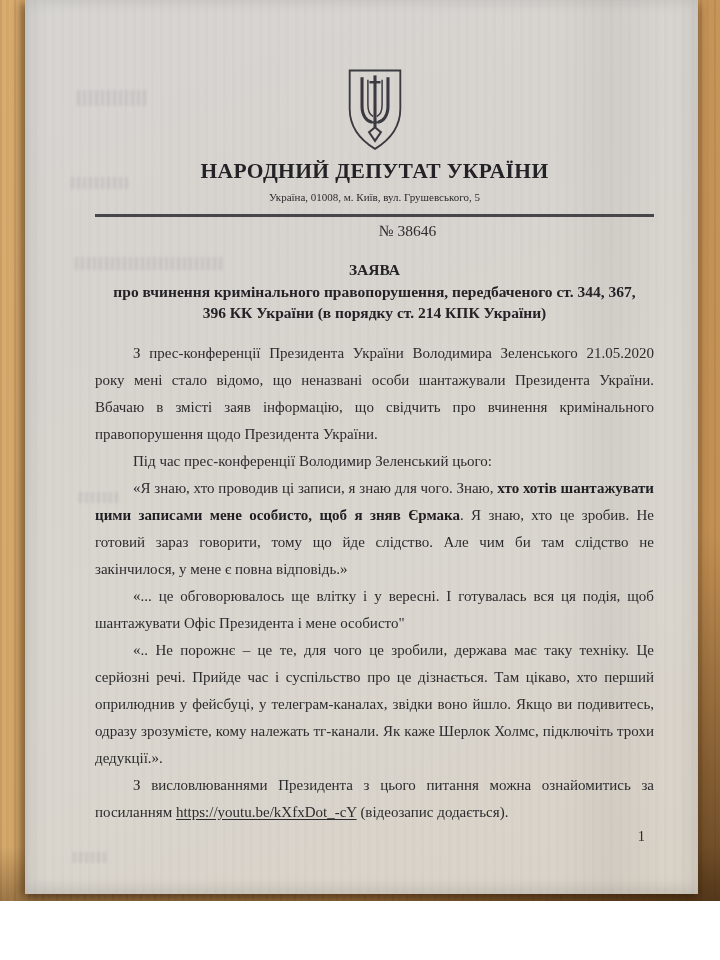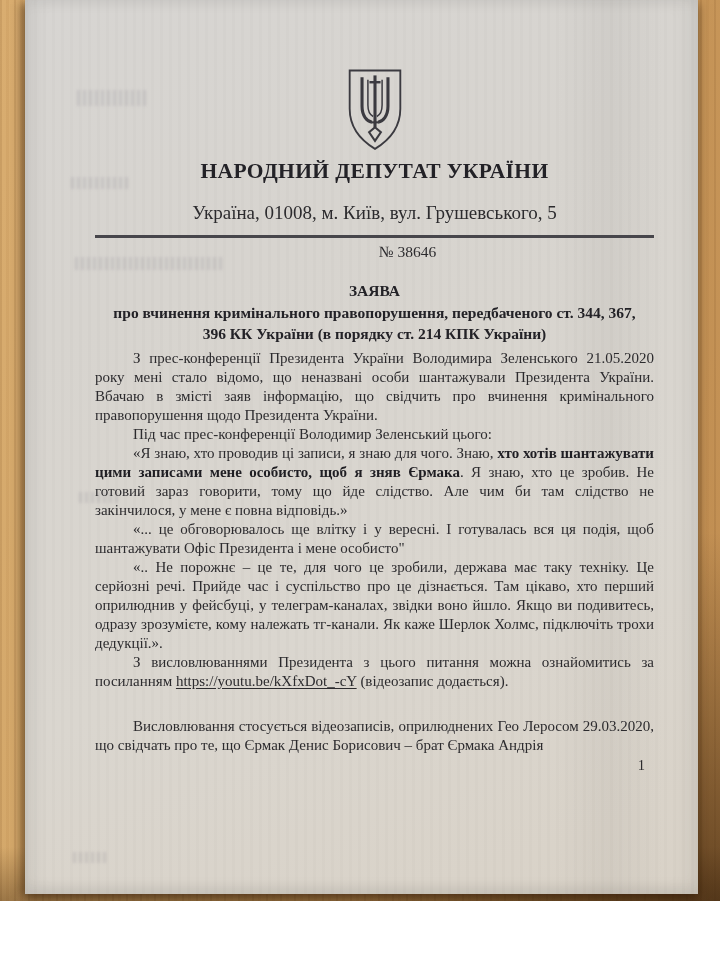--- a/index.html
+++ b/index.html
@@ -42,30 +42,30 @@
 
   .content {
     position:absolute; inset:0; padding:0 44px 0 70px;
     color:#2c2b2e; font-size:15px;
   }
 
   .letterhead { text-align:center; }
   .emblem { margin-top:68px; line-height:0; }
   .emblem svg { width:62px; height:84px; }
   .lh-title { font-size:21.5px; font-weight:bold; letter-spacing:.4px; margin-top:7px; color:#232227; }
-  .lh-address { font-size:19px; margin-top:18px; }
+  .lh-address { font-size:11px; margin-top:7px; }
   .rule { margin-top:11px; border-top:3.5px solid #47464b; }
   .reg-row { display:flex; justify-content:space-between; font-size:15.5px; margin-top:5px; padding-left:66px;flex-direction:column; }
 
   .recipient { margin-top:33px; text-align:right; font-size:15.5px; line-height:21px; }
   .recipient-name { font-weight:bold; color:#232227; }
 
   .doc-title { margin-top:19px; text-align:center; font-weight:bold; font-size:15.5px; line-height:21.5px; color:#232227; }
 
-  .body-text { margin-top:4px; line-height:19px; text-align:justify; }
+  .body-text { margin-top:16px; line-height:27px; text-align:justify; }
   .body-text p { text-indent:38px; }
   .body-text b { color:#1f1e23; }
   .gap-top { margin-top:26px; }
   .link { text-decoration:underline; text-underline-offset:2px; }
 
   .page-num { text-align:right; padding-right:9px; margin-top:2px; font-size:14.5px; }
 </style>
 </head>
 <body>
 
@@ -110,20 +110,19 @@
         <div>396  КК України  (в порядку ст. 214 КПК України)</div>
       </div>
 
       <div class="body-text">
         <p>З прес-конференції Президента України Володимира Зеленського 21.05.2020 року мені стало відомо, що неназвані особи шантажували Президента України. Вбачаю в змісті заяв інформацію, що свідчить про вчинення кримінального правопорушення щодо Президента України.</p>
         <p>Під час прес-конференції Володимир Зеленський цього:</p>
         <p><span>«Я знаю, хто проводив ці записи, я знаю для чого. Знаю, </span><b>хто хотів шантажувати цими записами мене особисто, щоб я зняв Єрмака</b><span>. Я знаю, хто це зробив. Не готовий зараз говорити, тому що йде слідство. Але чим би там слідство не закінчилося, у мене є повна відповідь.»</span></p>
         <p>«... це обговорювалось ще влітку і у вересні. І готувалась вся ця подія, щоб шантажувати Офіс Президента і мене особисто"</p>
         <p>«.. Не порожнє – це те, для чого це зробили, держава має таку техніку. Це серйозні речі. Прийде час і суспільство про це дізнається. Там цікаво, хто перший оприлюднив у фейсбуці, у телеграм-каналах, звідки воно йшло. Якщо ви подивитесь, одразу зрозумієте, кому належать тг-канали. Як каже Шерлок Холмс, підключіть трохи дедукції.».</p>
         <p><span>З висловлюваннями Президента з цього питання можна ознайомитись за посиланням </span><span class="link">https://youtu.be/kXfxDot_-cY</span><span> (відеозапис додається).</span></p>
-        <p class="gap-top">Висловлювання стосується відеозаписів, оприлюднених Гео Леросом 29.03.2020, що свідчать про те, що Єрмак Денис Борисович – брат Єрмака Андрія</p>
       </div>
 
       <div class="page-num">1</div>
 
     </div>
   </div>
 </div>
 
 </body></html>

